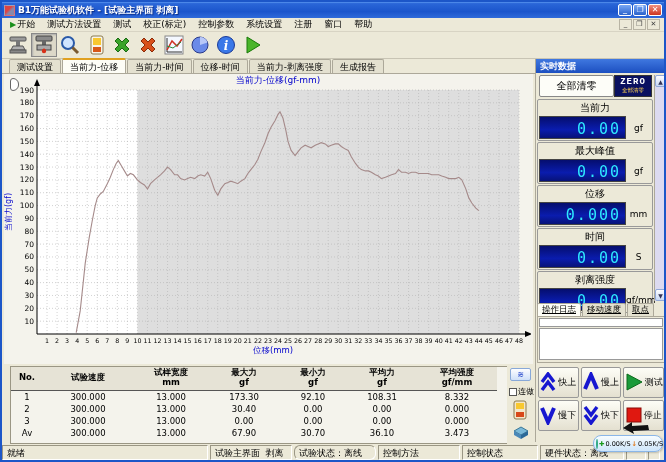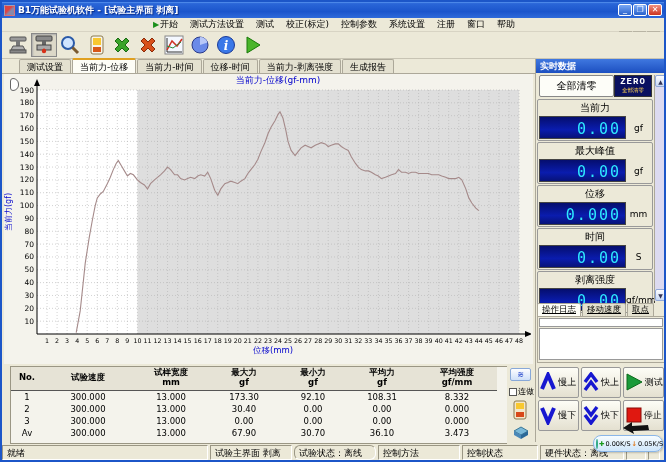--- a/index.html
+++ b/index.html
@@ -13,36 +13,36 @@
     color:#fff; display:flex; align-items:center; padding:0 2px; }
   .app-icon { width:11px; height:11px; margin-right:3px; background:linear-gradient(135deg,#d44 40%,#88a 60%); border:1px solid #fff3; }
   .title-text { font-weight:bold; font-size:9px; text-shadow:1px 1px 1px #0a2a80; flex:1; white-space:nowrap; overflow:hidden;}
   .t-ctrl { width:14px; height:12px; margin-left:1px; border:1px solid #fff;
     border-radius:2px; color:#fff; font-size:8px; line-height:10px; text-align:center;
     background:linear-gradient(180deg,#7aa8f4,#2a62cc); }
   .t-ctrl.close { background:linear-gradient(180deg,#f09080,#cc3420); }
 
   
   .menubar { position:absolute; top:16px; left:0; right:0; height:14px; background:#ece9d8;
-    display:flex; align-items:center; padding-left:2px; border-bottom:1px solid #d8d4c4;flex-direction:column;}
+    display:flex; align-items:center; padding-left:2px; border-bottom:1px solid #d8d4c4;}
   .menu-item { padding:0 6px; font-size:9px; white-space:nowrap; }
   .menu-play { color:#1a8f1a; font-size:8px; margin-right:1px; }
   .mdi-ctrls { margin-left:auto; display:flex; padding-right:4px; }
   .mdi-ctrl { width:13px; height:11px; border:1px solid #b8b4a4; margin-left:1px;
     background:#ece9d8; font-size:7px; text-align:center; line-height:9px; color:#444; }
 
   
   .toolbar { position:absolute; top:30px; left:0; right:0; height:27px; background:#ece9d8;
     border-bottom:1px solid #c8c4b4; display:flex; align-items:center; padding-left:3px; }
   .tbtn { width:26px; height:24px; display:flex; align-items:center; justify-content:center; }
   .tbtn.pressed { border:1px solid #888; background:#dcd8c8; box-shadow:inset 1px 1px 2px #aaa; }
 
   
   .tabrow { position:absolute; top:57px; left:0; width:599px; height:15px; display:flex;
-    align-items:flex-end; padding-left:17px; border-bottom:1px solid #aca899; background:#ece9d8; }
+    align-items:flex-end; padding-left:7px; border-bottom:1px solid #aca899; background:#ece9d8; }
   .tab { padding:1px 7px 1px; font-size:9px; border:1px solid #aca899; border-bottom:none;
     background:#e4e1d0; margin-right:1px; border-radius:2px 2px 0 0; white-space:nowrap; height:14px;}
   .tab.active { background:#fdfdf6; border-top:2px solid #e0a020; font-weight:normal; height:15px; }
 
   
   .chart-panel { position:absolute; top:72px; left:2px; width:529px; height:290px; background:#f4f3ec; }
   .chart-tool-icon { position:absolute; left:6px; top:4px; width:9px; height:13px;
     border:1px solid #666; border-radius:3px 6px 6px 3px; background:#fff; }
 
   
@@ -94,21 +94,21 @@
   .collapse-btn { position:absolute; left:3px; top:4px; width:21px; height:13px;
     background:linear-gradient(180deg,#fdfdff,#cfe0f8); border:1px solid #88a8d8; border-radius:2px;
     color:#1538c8; font-size:8px; line-height:11px; text-align:center; }
   .cont-row { position:absolute; left:2px; top:22px; display:flex; align-items:center; }
   .cont-cb { width:8px; height:8px; background:#fff; border:1px solid #555; margin-right:1px; }
   .cont-label { font-size:8px; }
   .strip-icon { position:absolute; left:4px; }
 
   
   .statusbar { position:absolute; top:443px; left:0; right:0; height:15px; background:#ece9d8;
-    display:flex; }
+    display:flex;font-family:Liberation Mono, monospace; }
   .scell { border:1px solid; border-color:#9a9684 #fff #fff #9a9684; margin-right:2px;
     font-size:9px; padding:1px 0 0 4px; white-space:nowrap; overflow:hidden; }
 
   
   .cursor-arrow { position:absolute; left:620px; top:419px; width:32px; height:13px; }
   .speedwidget { position:absolute; left:591px; top:433px; width:70px; height:17px;
     background:linear-gradient(180deg,#f7fcff,#cfe6fa); border:1px solid #8ab6e8; border-radius:8px;
     display:flex; align-items:center; font-size:6.5px; padding:0 2px; gap:1px; white-space:nowrap;
     box-shadow:1px 1px 2px #0003; }
   .sw-ball { width:10px; height:10px; border-radius:50%;
@@ -425,29 +425,29 @@
         <div class="rtab">移动速度</div>
         <div class="rtab">取点</div>
       </div>
     <div class="logpanel">
       <div class="log-input"></div>
       <div class="log-body"></div>
     </div>
     <div class="jog-grid" id="jog-grid">
         <div class="jbtn">
           <span><svg width="16" height="20" viewBox="0 0 16 20">
+              <path d="M2 10 L8 2 L14 10 M2 18 L8 10 L14 18" stroke="#1717d0" stroke-width="3.4" fill="none"></path>
+            </svg></span>
+          <span>快上</span>
+        </div>
+        <div class="jbtn">
+          <span><svg width="16" height="20" viewBox="0 0 16 20">
               <path d="M2 17 L8 3 L14 17" stroke="#1717d0" stroke-width="4" fill="none"></path>
             </svg></span>
           <span>慢上</span>
-        </div>
-        <div class="jbtn">
-          <span><svg width="16" height="20" viewBox="0 0 16 20">
-              <path d="M2 10 L8 2 L14 10 M2 18 L8 10 L14 18" stroke="#1717d0" stroke-width="3.4" fill="none"></path>
-            </svg></span>
-          <span>快上</span>
         </div>
         <div class="jbtn">
           <span><svg width="18" height="20" viewBox="0 0 18 20">
               <polygon points="2,2 17,10 2,18" fill="#1a9a3a" stroke="#0a6a1a"></polygon>
             </svg></span>
           <span>测试</span>
         </div>
         <div class="jbtn">
           <span><svg width="16" height="20" viewBox="0 0 16 20">
               <path d="M2 3 L8 17 L14 3" stroke="#1717d0" stroke-width="4" fill="none"></path>

